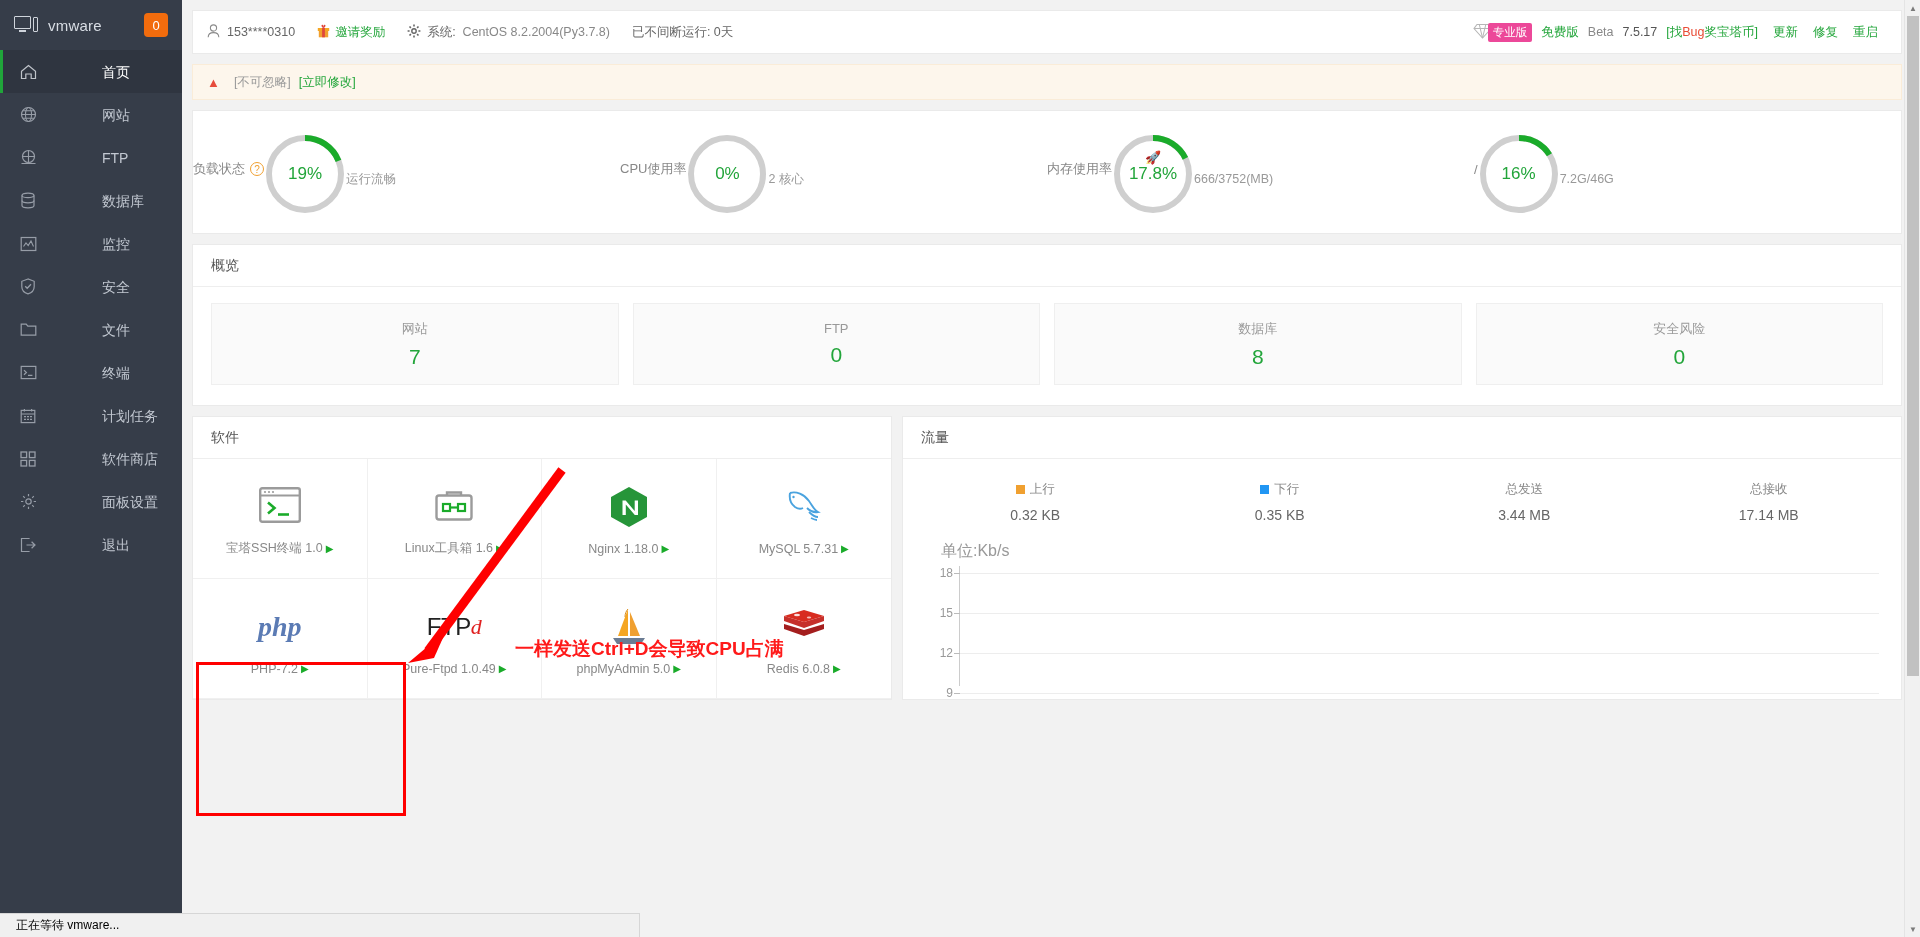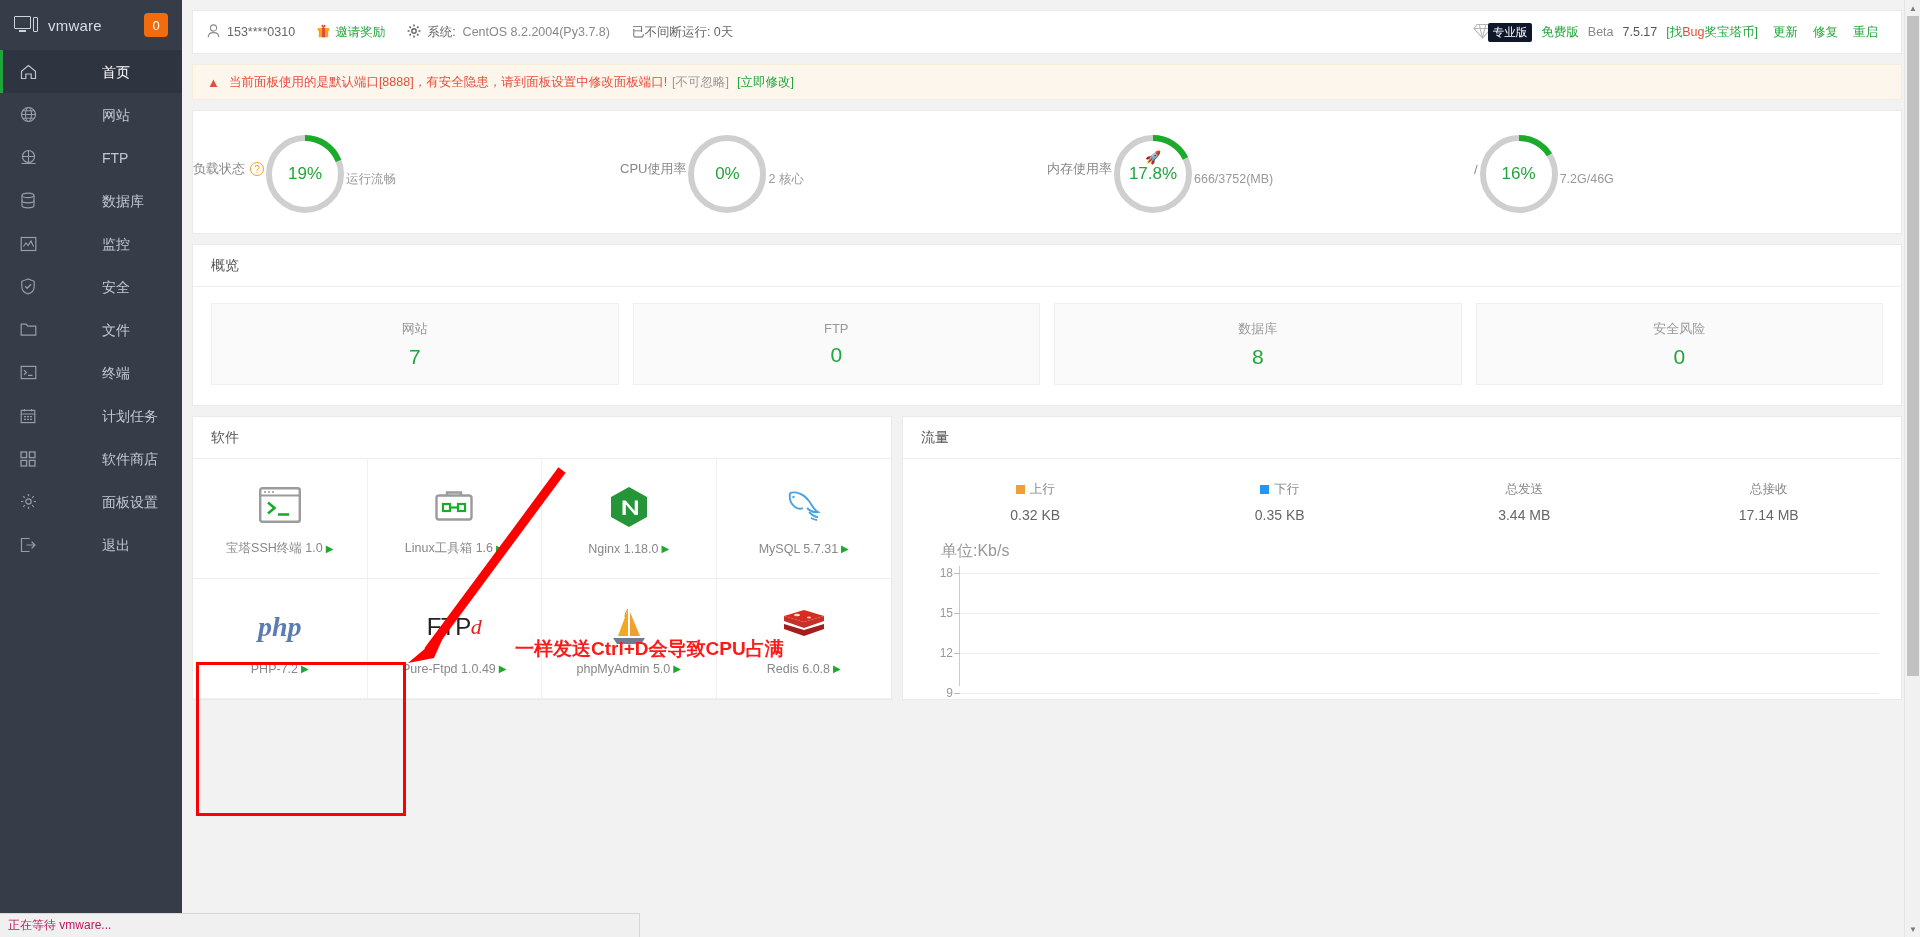--- a/index.html
+++ b/index.html
@@ -77,21 +77,21 @@
   .tb-item .g { color:#888; }
   .person-ico { margin-right:7px; }
   .gift-ico { margin-right:5px; }
   .cog-ico { margin-right:6px; }
   .invite { color: #22a53a; }
   .tb-spacer { flex: 1; }
   .pro-tag {
     display:flex; align-items:center; margin-right: 10px;
   }
   .pro-tag .label {
-    background: #0f172a; color: #fff; font-size: 11.5px; padding: 2px 5px;
+    background: #ec4899; color: #fff; font-size: 11.5px; padding: 2px 5px;
     border-radius: 2px; margin-left: -4px;
   }
   .tb-right { display:flex; align-items:center; font-size:12.5px; }
   .tb-right > span { margin-right: 9px; white-space: nowrap; }
   .free { color:#22a53a; }
   .beta { color:#888; }
   .ver { color:#555; }
   .bugbounty { color:#22a53a; }
   .bugbounty .bugred { color:#e94b35; }
   .act { color:#22a53a; cursor:pointer; margin-left: 6px; }
@@ -180,22 +180,22 @@
     position:absolute; color:#ff1a1a; font-size: 19px; font-weight:bold;
     white-space:nowrap; pointer-events:none;
     font-family: "Liberation Sans","DejaVu Sans",sans-serif;
   }
   .ann-arrow { position:absolute; pointer-events:none; }
 
   
   #statusbar {
     position:absolute; left:0; bottom:0; width: 640px; height: 24px;
     background:#f0f0f0; border-top:1px solid #d6d6d6; border-right:1px solid #d6d6d6;
-    display:flex; align-items:center; padding-left: 8px;
-    font-size: 12px; color: #be185d; z-index: 40;
+    display:flex; align-items:center; padding-left: 16px;
+    font-size: 12px; color: #000000; z-index: 40;
   }
 
   
   #vscroll {
     position:absolute; right:0; top:0; width:16px; height:937px; background:#f1f1f1;
     border-left:1px solid #e4e4e4; z-index: 30;
   }
   #vscroll .thumb {
     position:absolute; left:2px; top:16px; width:12px; height: 660px; background:#c1c1c1;
     border-radius:0;
@@ -383,21 +383,20 @@
           <span class="ver">7.5.17</span>
           <span class="bugbounty"><span>[找</span><span class="bugred">Bug</span><span>奖宝塔币]</span></span>
           <span class="act">更新</span>
           <span class="act">修复</span>
           <span class="act">重启</span>
         </div>
       </div>
 
       <div class="warnbar">
         <span class="warn-ico">▲</span>
-        <span class="warn-red">当前面板使用的是默认端口[8888]，有安全隐患，请到面板设置中修改面板端口!</span>
         <span class="warn-gray">[不可忽略]</span>
         <span class="warn-link">[立即修改]</span>
       </div>
 
       <div class="panel">
         <div class="gauges">
 
           <div class="gauge-cell">
             <div class="gauge-title">
               <span>负载状态</span>

